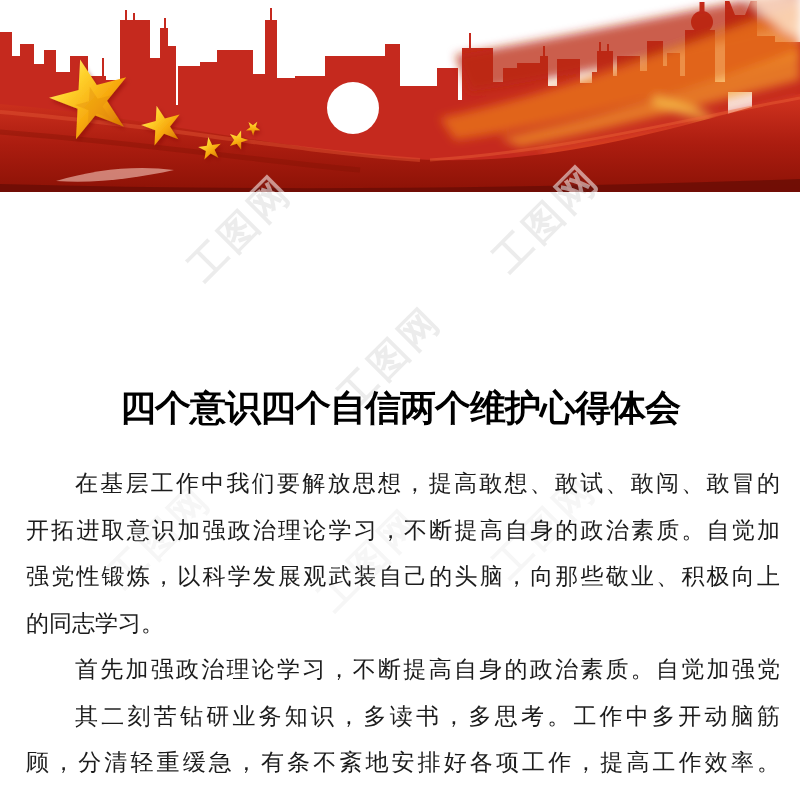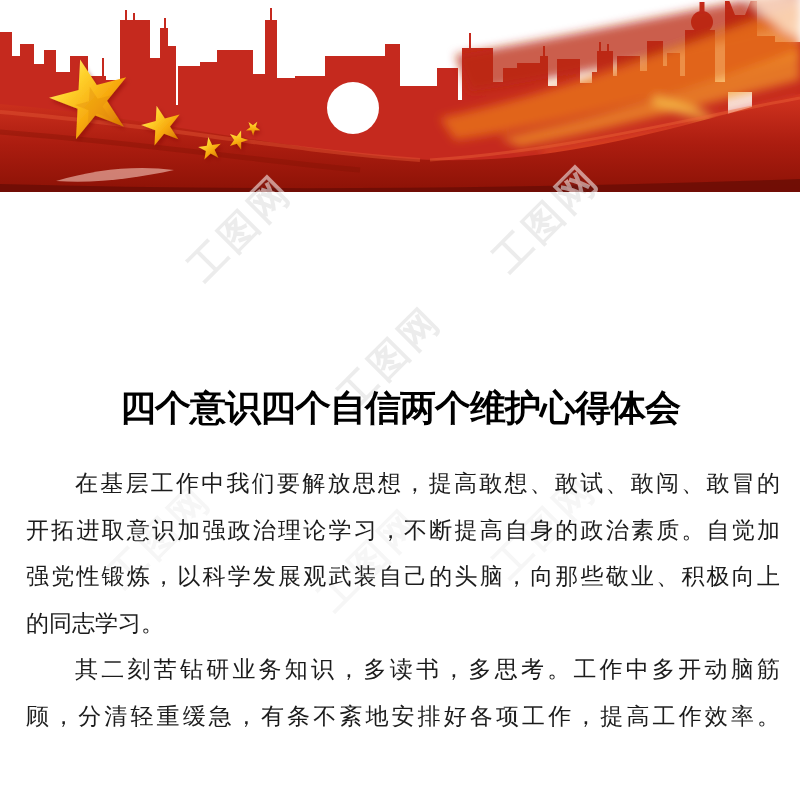--- a/index.html
+++ b/index.html
@@ -141,17 +141,18 @@
       <div class="wm wm-faint" style="left: 545px; top: 527px;">工图网</div>
     </div>
 
   <h1 id="title">四个意识四个自信两个维护心得体会</h1>
 
   <div id="body-text">
       <div class="body-line indent justify">在基层工作中我们要解放思想，提高敢想、敢试、敢闯、敢冒的</div>
       <div class="body-line justify">开拓进取意识加强政治理论学习，不断提高自身的政治素质。自觉加</div>
       <div class="body-line justify">强党性锻炼，以科学发展观武装自己的头脑，向那些敬业、积极向上</div>
       <div class="body-line end">的同志学习。</div>
+      <div class="body-line indent justify">首先加强政治理论学习，不断提高自身的政治素质。自觉加强党</div>
       <div class="body-line indent justify">其二刻苦钻研业务知识，多读书，多思考。工作中多开动脑筋</div>
       <div class="body-line justify">顾，分清轻重缓急，有条不紊地安排好各项工作，提高工作效率。</div>
     </div>
 
 </div>
 
 </body></html>

